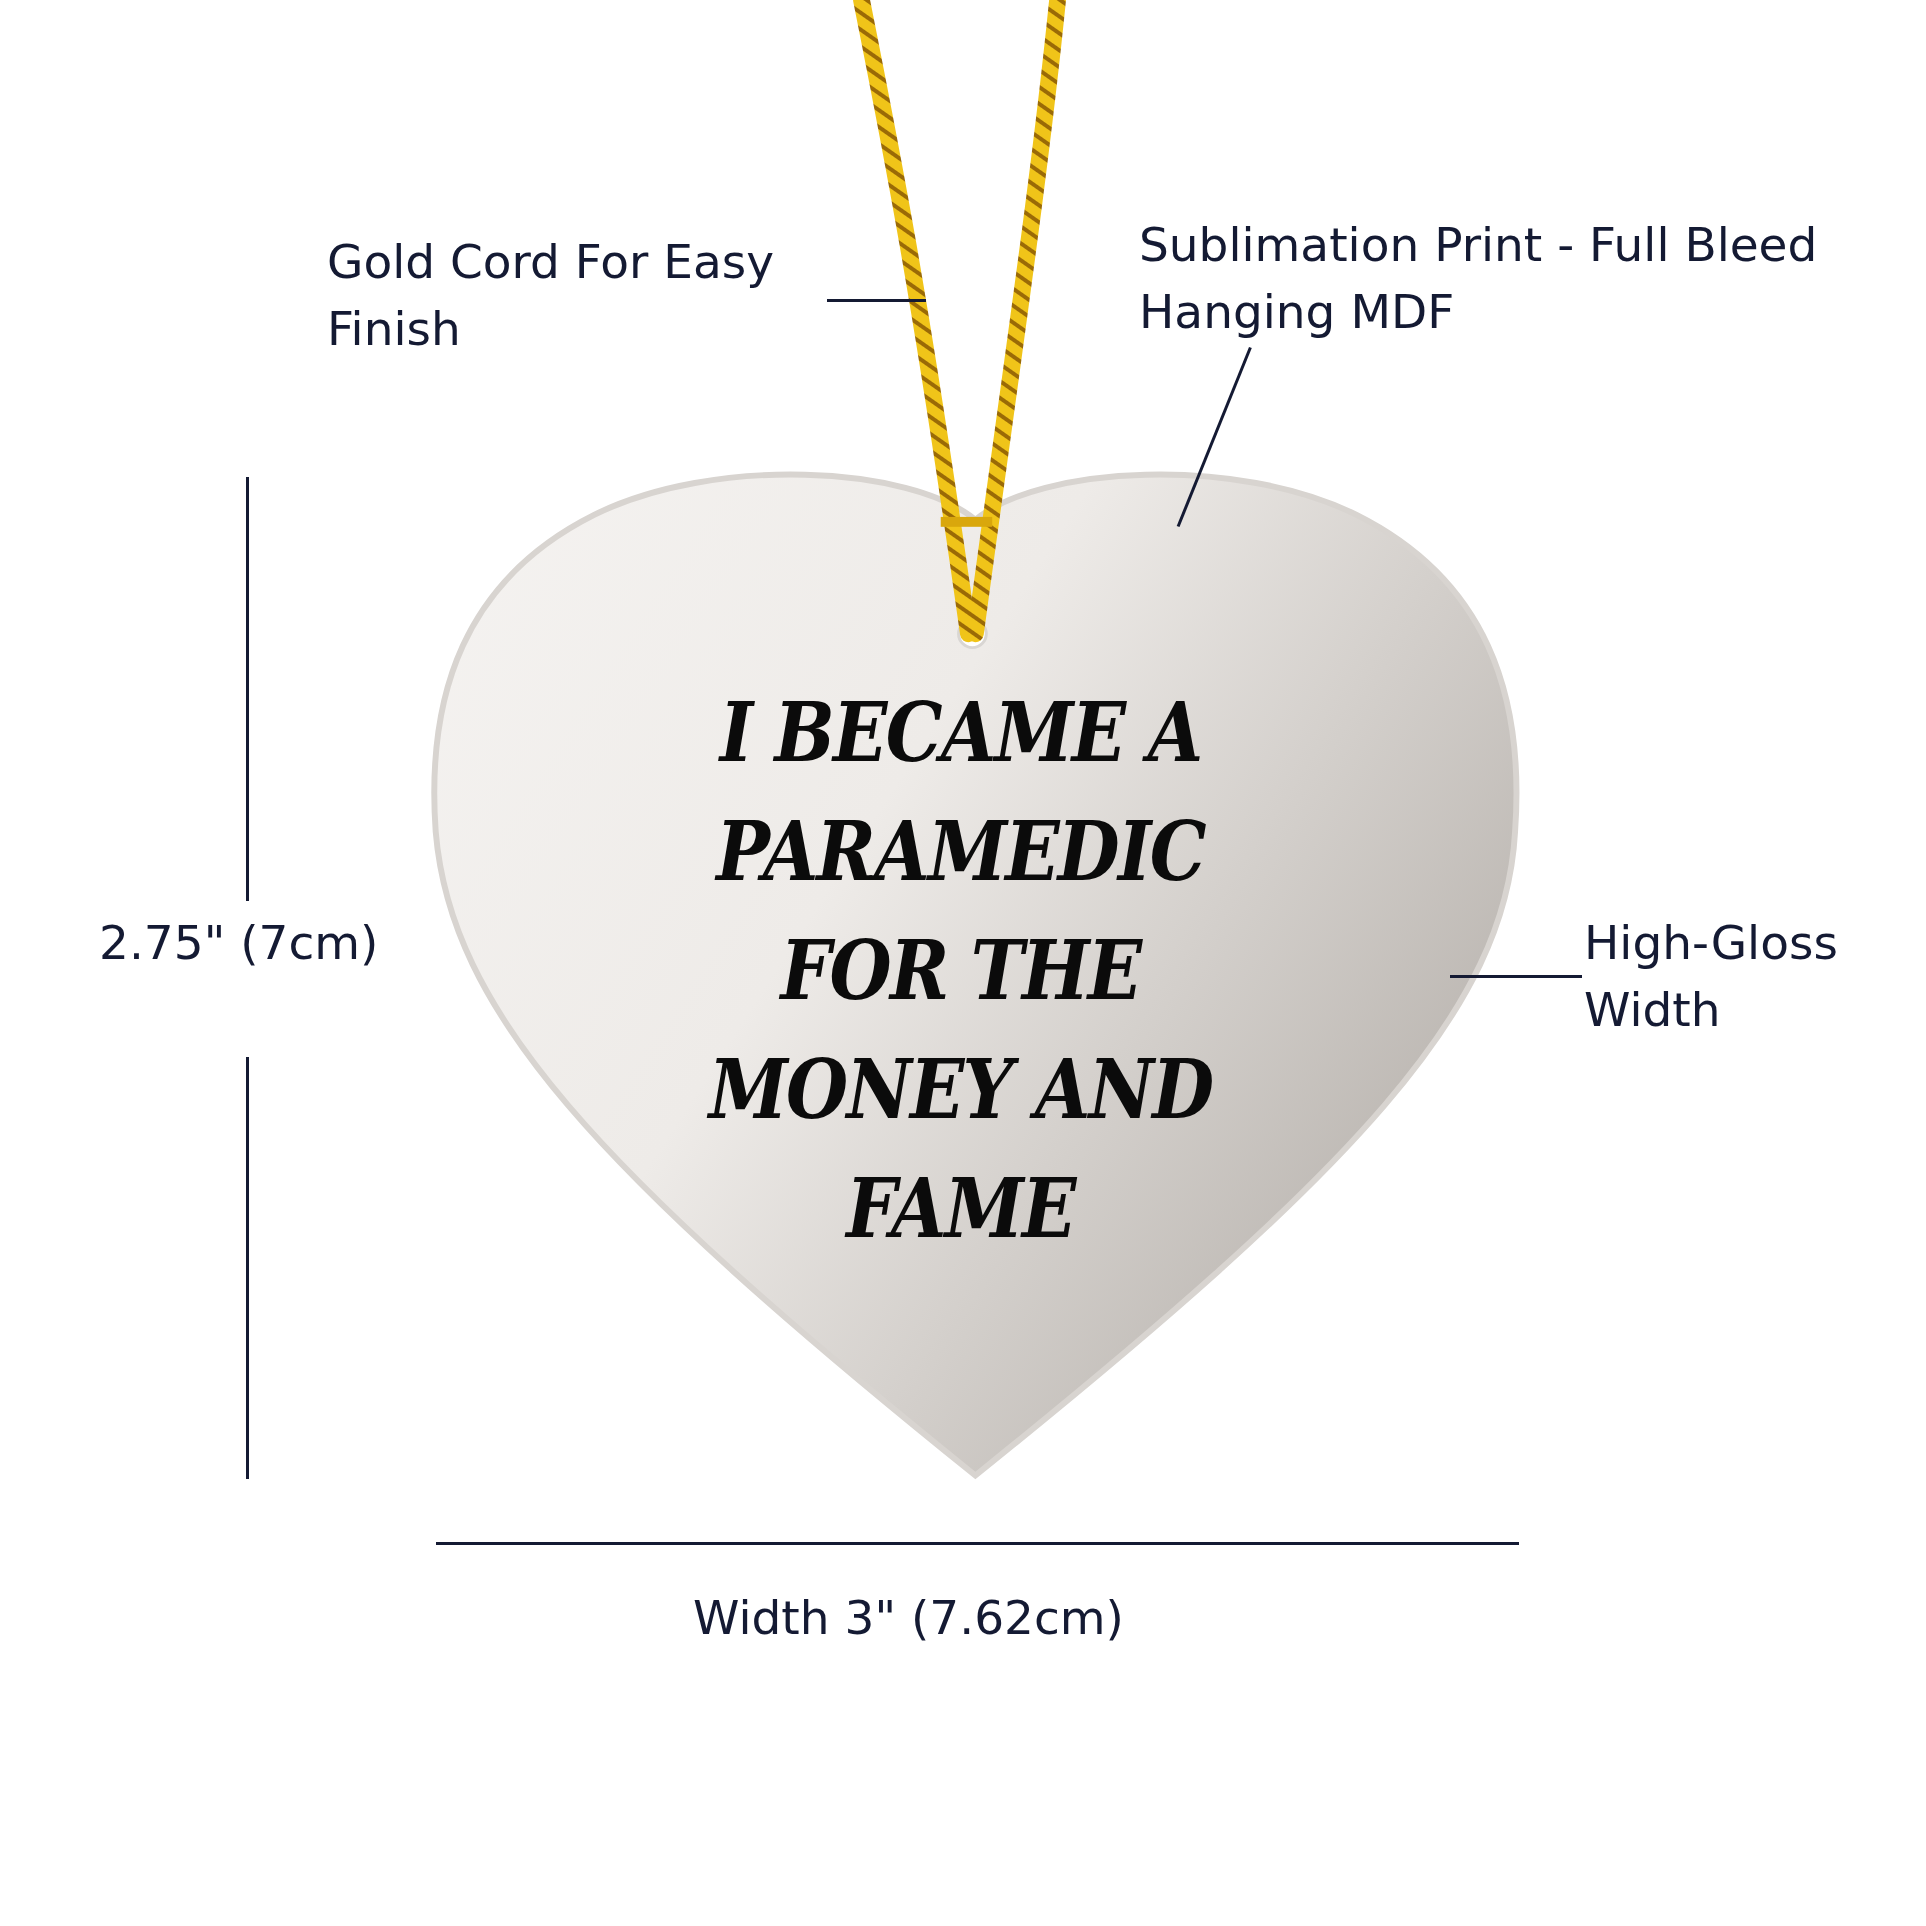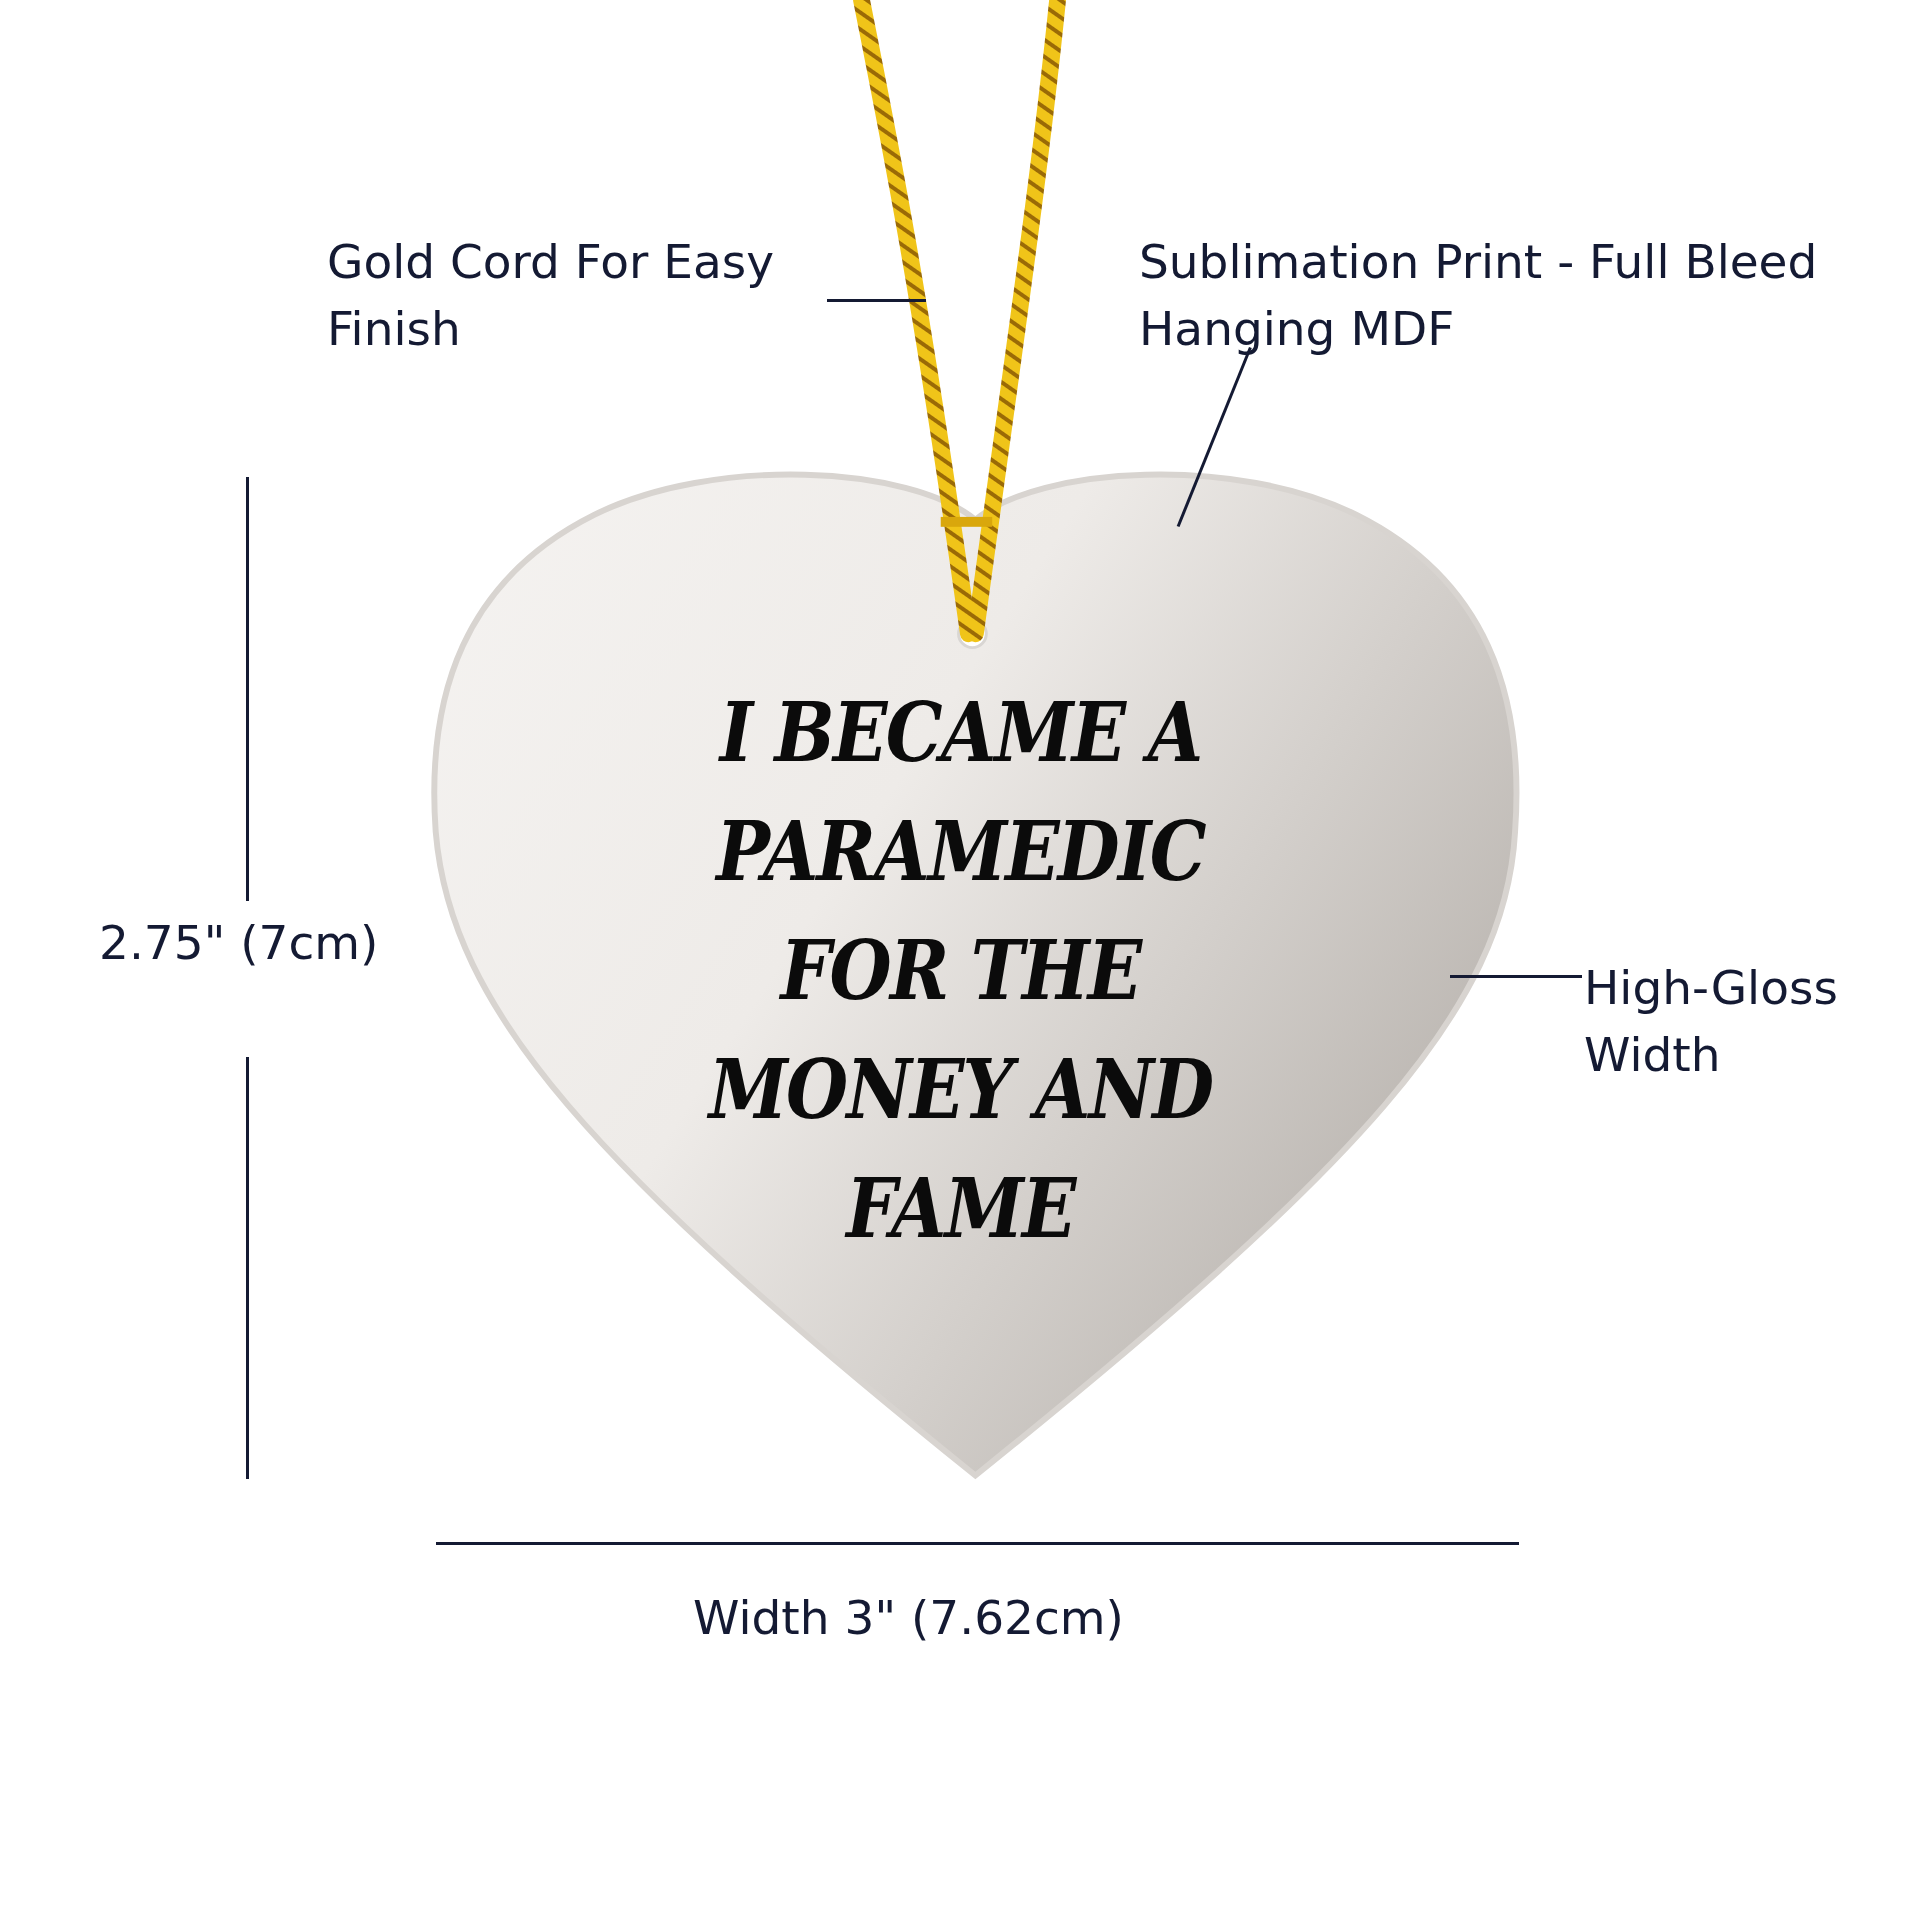--- a/index.html
+++ b/index.html
@@ -49,25 +49,25 @@
 <div class="line" style="left:1249px; top:347px; width:3px; height:193px; transform:rotate(22deg); transform-origin:top left;"></div>
 <div class="line" style="left:1450px; top:975px; width:132px; height:3px;"></div>
 <div class="line" style="left:246px; top:477px; width:3px; height:424px;"></div>
 <div class="line" style="left:246px; top:1057px; width:3px; height:422px;"></div>
 <div class="line" style="left:436px; top:1542px; width:1083px; height:3px;"></div>
 
 <div class="label" style="left:327px; top:228px; width:485px;">
   <div>Gold Cord For Easy</div>
   <div>Finish</div>
 </div>
-<div class="label" style="left:1139px; top:228px; width:713px;">
+<div class="label" style="left:1139px; top:211px; width:713px;">
   <div>Sublimation Print - Full Bleed</div>
   <div>Hanging MDF</div>
 </div>
-<div class="label" style="left:1584px; top:909px; width:297px;margin-top:45px;">
+<div class="label" style="left:1584px; top:909px; width:297px;">
   <div>High-Gloss</div>
   <div>Width</div>
 </div>
 <div class="label" style="left:99px; top:909px; width:297px;">
   <div>2.75" (7cm)</div>
 </div>
 <div class="label" style="left:693px; top:1584px; width:574px;">
   <div>Width 3" (7.62cm)</div>
 </div>
 

